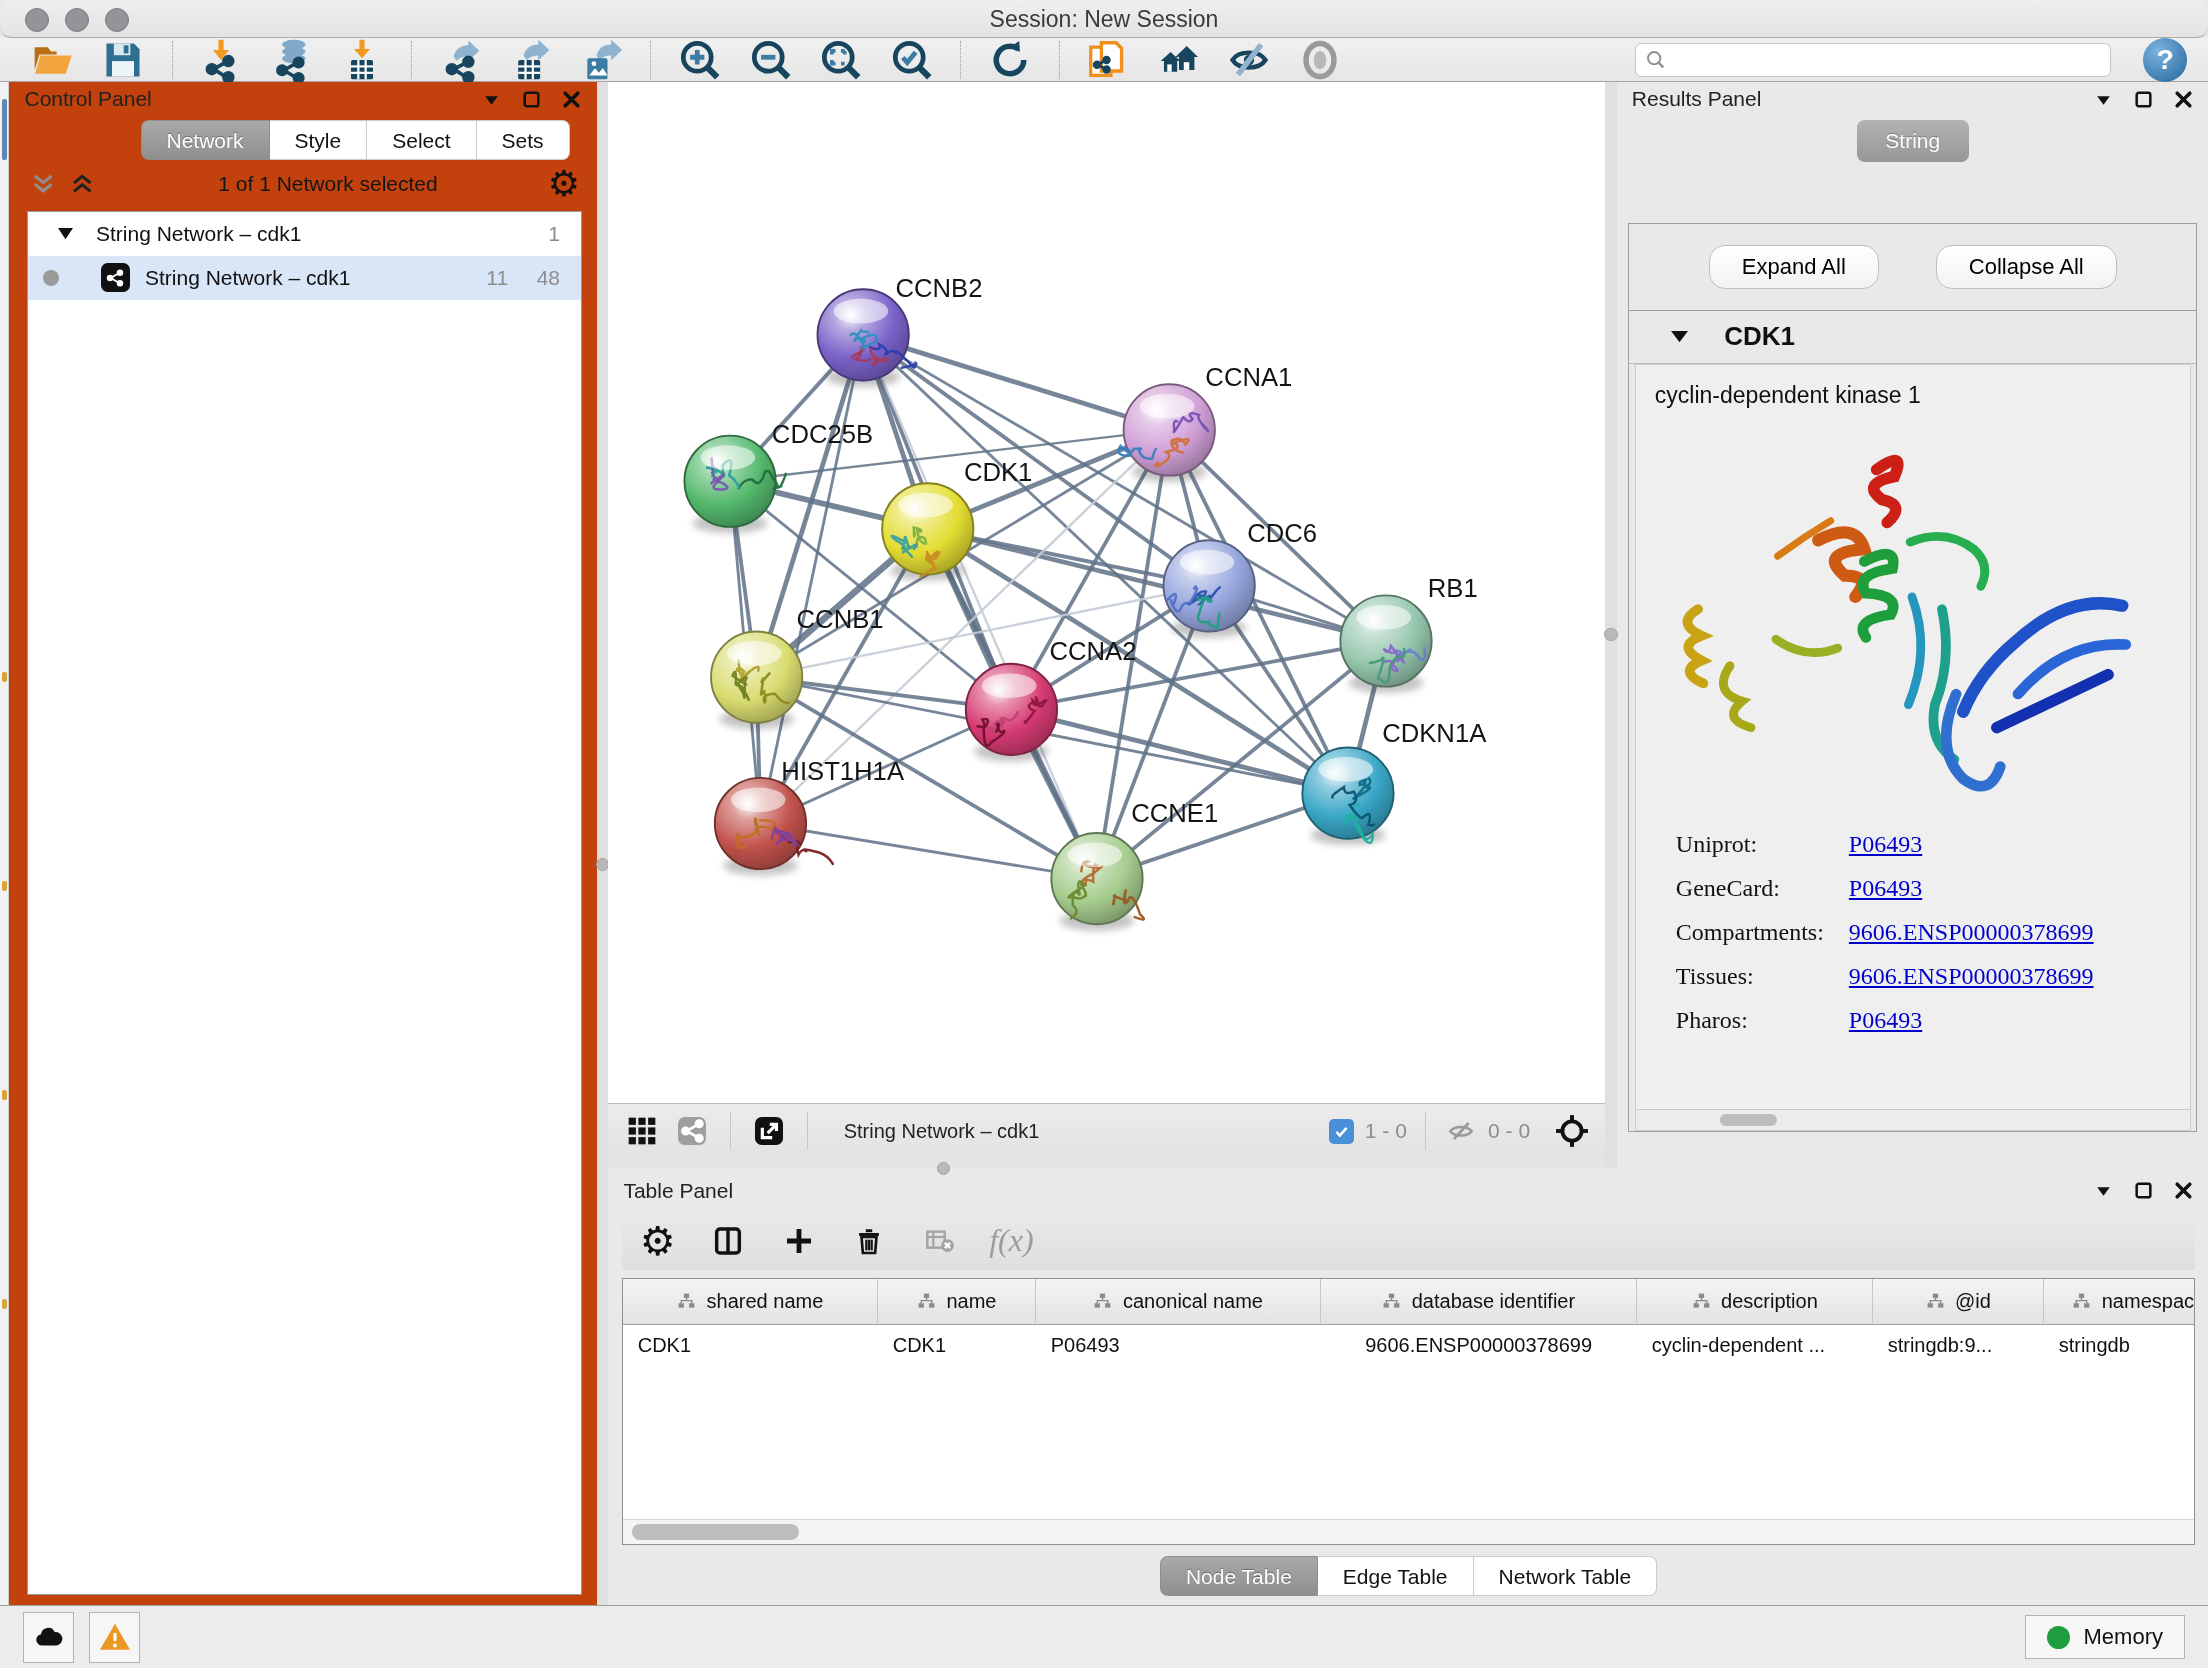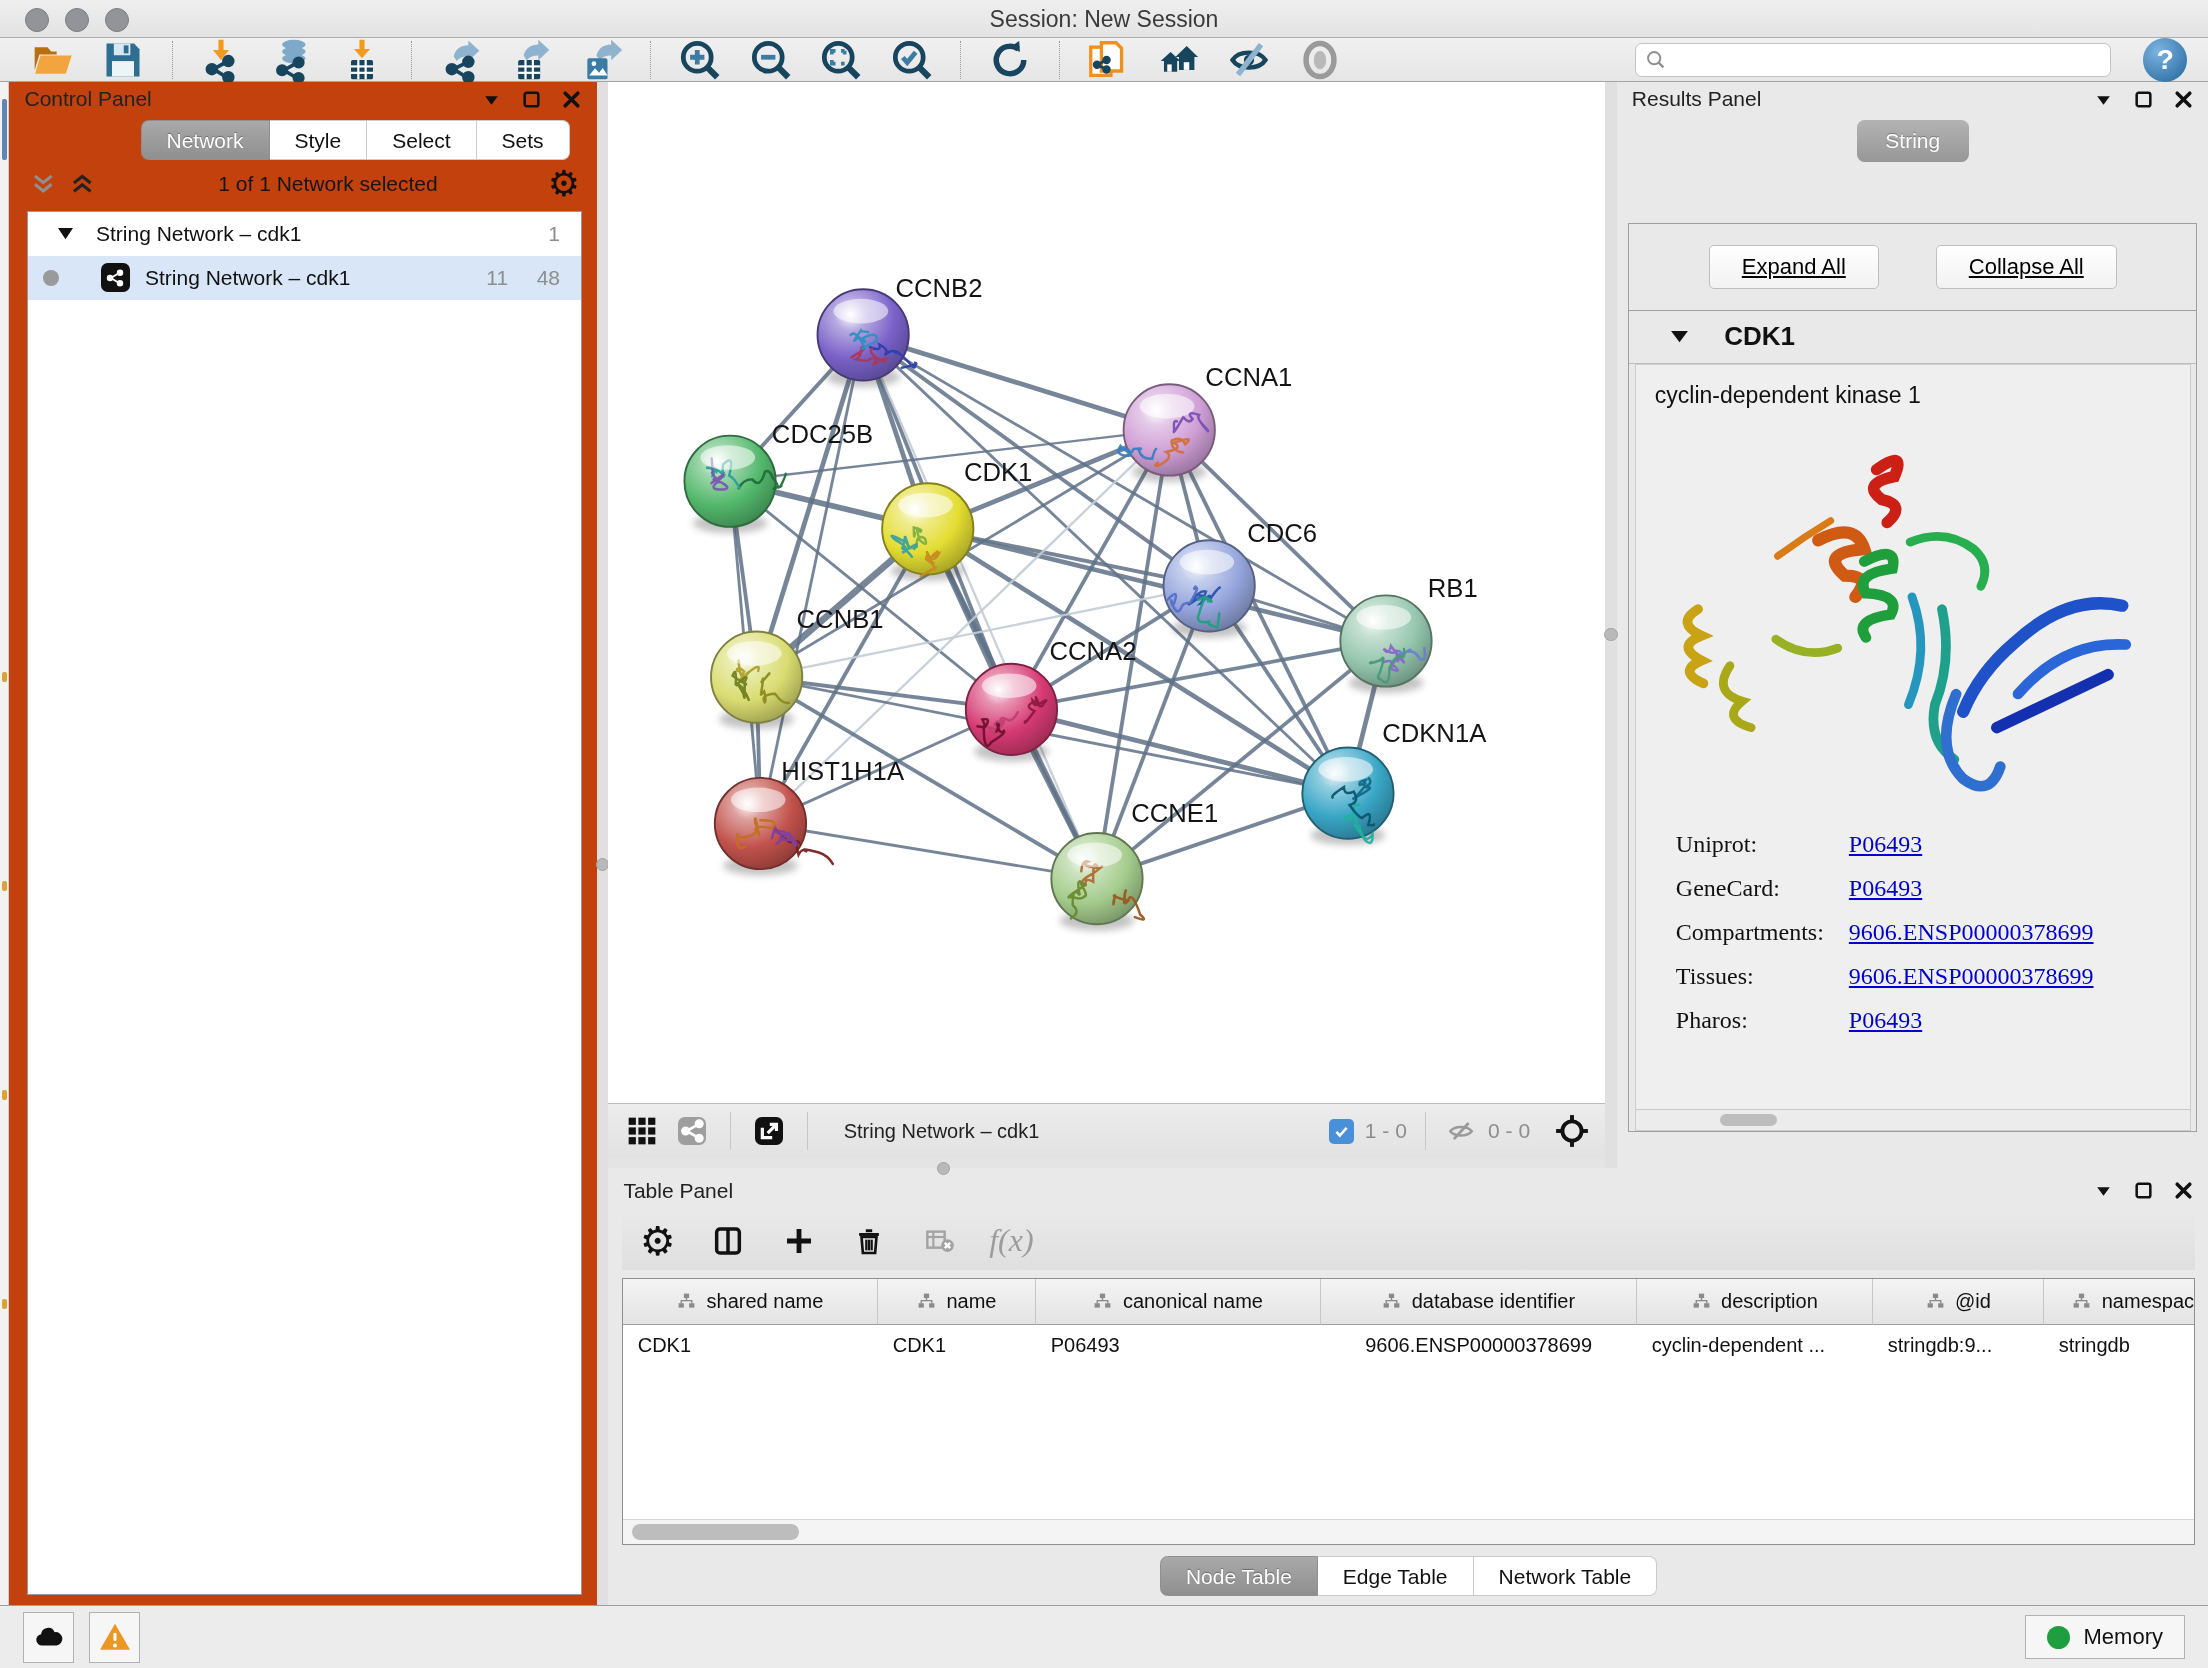--- a/index.html
+++ b/index.html
@@ -1,21 +1,21 @@
 <!DOCTYPE html>
 <html style="font-size:15px"><head>
 <meta charset="utf-8">
 <style>
   * { margin:0; padding:0; box-sizing:border-box; }
   html,body { background:#d8d8d8; }
   body { font-family:"Liberation Sans", sans-serif; }
   .window { position:relative; width:2208px; height:1668px; background:#e9e9e9; overflow:hidden; }
 
   
-  .titlebar { position:relative; height:38px; background:linear-gradient(#efefef,#e3e3e3); border-bottom:1px solid #adadad; }
+  .titlebar { position:relative; height:38px; background:linear-gradient(#efefef,#e3e3e3); border-bottom:1px solid #adadad;border-radius:11px; }
   .traffic { position:absolute; left:25px; top:7.6px; display:flex; gap:16px; }
   .tl-dot { width:24px; height:24px; border-radius:50%; background:#93939a; border:1px solid #7c7c82; }
   .win-title { text-align:center; line-height:38px; font-size:23px; color:#3a3a3a; }
 
   
   .toolbar { height:44px; background:linear-gradient(#f0f0f0,#e6e6e6); border-bottom:1px solid #a4a4a4; display:flex; align-items:center; padding:0 13.3px 0 21px; gap:7.6px; }
   .tbtn { width:63px; height:44px; display:flex; align-items:center; justify-content:center; background:none; border:none; cursor:pointer; }
   .tbtn svg { width:44px; height:44px; }
   .tsep { width:0; height:38px; border-left:1.9px dotted #9b9b9b; margin:0 9.5px; }
   .searchbox { margin-left:auto; width:476px; height:34px; background:#fff; border:1px solid #c3c3c3; border-radius:6.7px; display:flex; align-items:center; padding:0 9.5px; }
@@ -73,21 +73,21 @@
   .nt-right { margin-left:auto; display:flex; align-items:center; gap:11px; color:#8d8d8d; font-size:21px; }
   .cbx { width:25px; height:25px; border-radius:4.8px; background:#4a90d9; display:flex; align-items:center; justify-content:center; }
   .cbx svg { width:17px; height:17px; }
 
   
   .results-panel { grid-column:5; grid-row:1; display:flex; flex-direction:column; background:#e9e9e9; }
   .rp-tabrow { display:flex; justify-content:center; margin-top:3.8px; }
   .rp-tab { height:42px; line-height:42px; padding:0 28.5px; font-size:21px; color:#fff; background:linear-gradient(#b3b3b3,#979797); border-radius:7.6px; text-shadow:0 -1px 1px rgba(0,0,0,.3); cursor:pointer; }
   .rp-spacer { height:61px; }
   .rp-box1 { margin:0 11.4px; border:1.9px solid #9f9f9f; height:88px; display:flex; align-items:center; justify-content:center; gap:57px; background:#e9e9e9; }
-  .rp-btn { height:44px; padding:0 32px; font-size:22px; background:linear-gradient(#ffffff,#f2f2f2); border:1px solid #bfbfbf; border-radius:5px; cursor:pointer;text-decoration:underline; }
+  .rp-btn { height:44px; padding:0 32px; font-size:22px; background:linear-gradient(#ffffff,#f2f2f2); border:1px solid #bfbfbf; border-radius:16px; cursor:pointer; }
   .rp-box2 { flex:1; margin:0 11.4px 36px; border:1.9px solid #9f9f9f; border-top:none; display:flex; flex-direction:column; background:#e9e9e9; overflow:hidden; }
   .rp-sec-head { height:53px; display:flex; align-items:center; border-bottom:1px solid #bdbdbd; }
   .rp-sec-head .tri { width:21px; height:15px; margin:0 34px 0 40px; }
   .rp-sec-name { font-size:26px; font-weight:bold; color:#111; }
   .rp-content { flex:1; background:#efefef; border:1px solid #cdcdcd; margin:0 5.7px; padding:9.5px 0 0; display:flex; flex-direction:column; overflow:hidden; }
   .rp-desc { font-size:23px; color:#111; padding:7.6px 19px 1.9px; }
   .protein { margin:25px 0 9.5px 9.5px; }
   .xl { font-family:"Liberation Serif", serif; padding:5.7px 23px 0; }
   .xl-title { font-size:26px; font-weight:bold; color:#000; margin-bottom:13.3px; }
   .xrow { display:flex; font-size:24px; margin-bottom:17px; }

